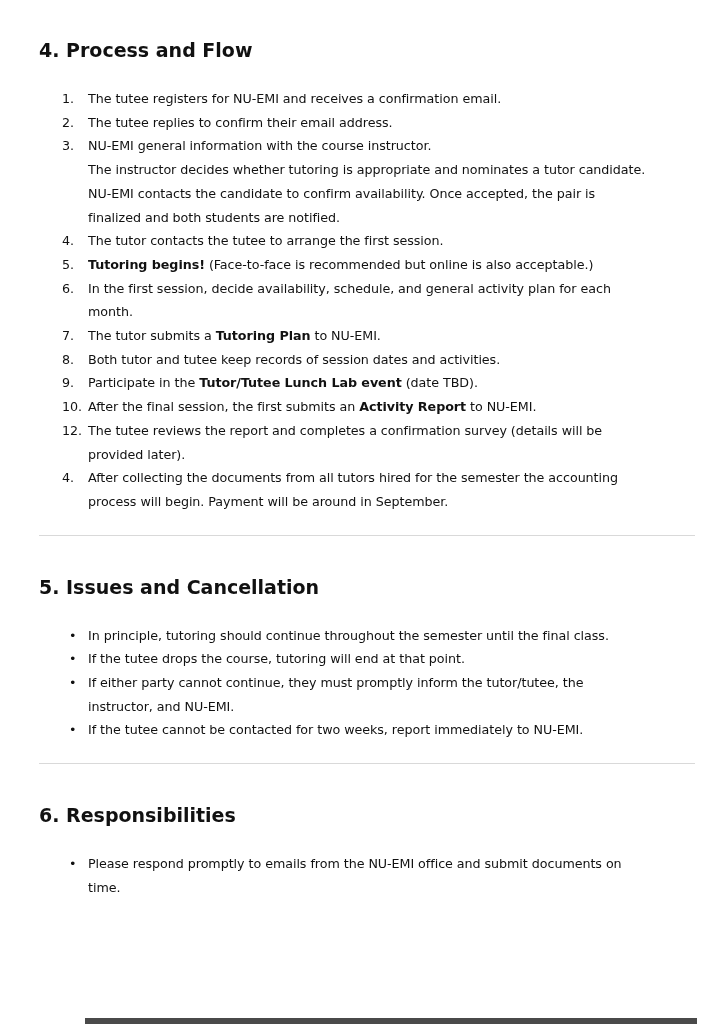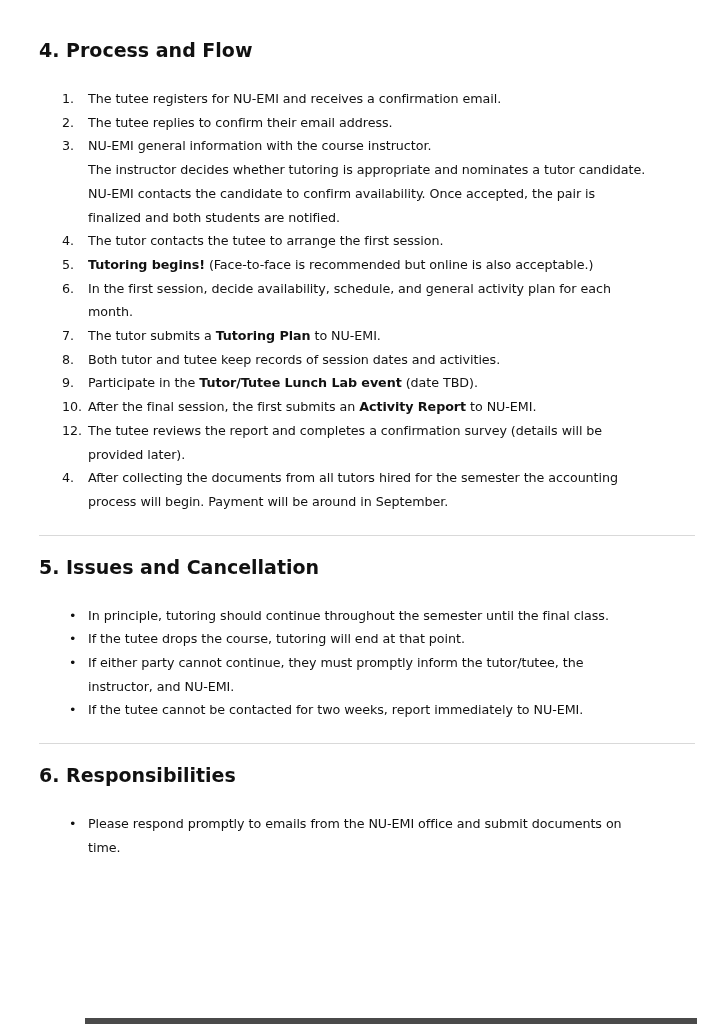--- a/index.html
+++ b/index.html
@@ -14,21 +14,21 @@
   .doc {
     padding: 40px 8px 0 39px;
   }
   .doc h2 {
     margin: 0;
     font-size: 19px;
     line-height: 20px;
     font-weight: bold;
     color: #111111;
   }
-  .doc section:not(:first-child) h2 { margin-top: 21px; }
+  .doc section:not(:first-child) h2 { margin-top: 41px; }
   .doc ul {
     list-style: none;
     margin: 27px 0 0 0;
     padding: 0 0 0 23px;
     font-size: 12.7px;
     line-height: 23.7px;
     letter-spacing: -0.05px;
   }
   .doc li { display: flex; align-items: flex-start; }
   .marker {

